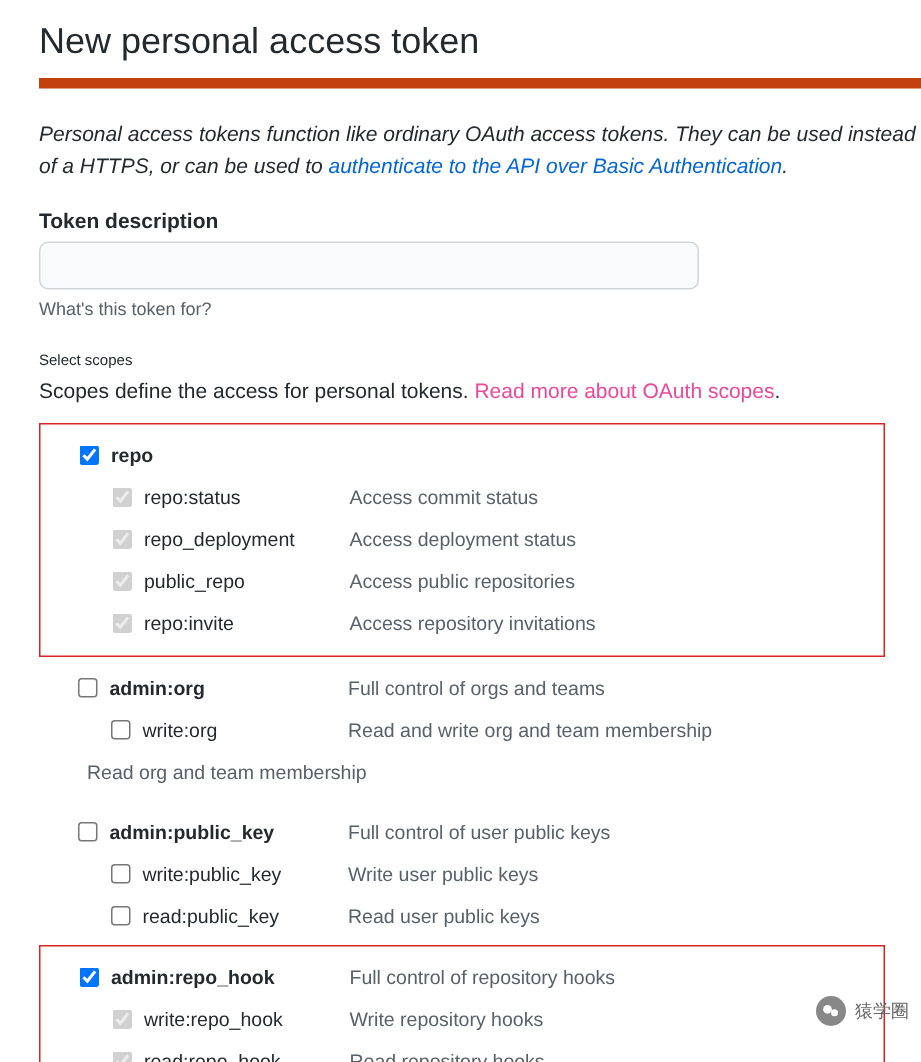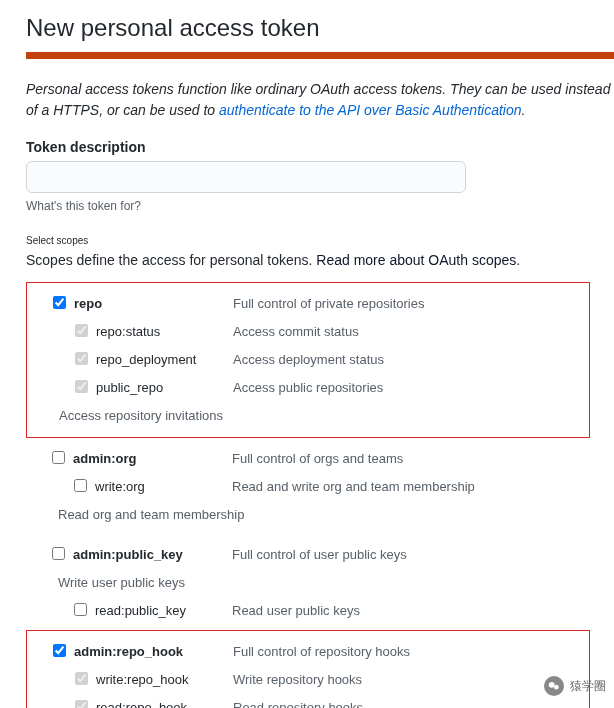--- a/index.html
+++ b/index.html
@@ -50,21 +50,21 @@
     .scopes-label {
       font-weight: 400;
       font-size: 10px;
       margin-bottom: 6px;
     }
     .scopes-desc {
       font-size: 14px;
       color: #24292e;
       margin-bottom: 14px;
     }
-    .scopes-desc a { color: #0f172a; text-decoration: none; }
+    .scopes-desc a { color: #ec4899; text-decoration: none; }
     .scope-group {
       padding: 6px 0 6px 10px;
     }
     .scope-group.boxed {
       border: 1px solid #d22;
       padding: 6px 0 8px 10px;
       margin-right: 24px;
     }
     .scope-row {
       display: flex;
@@ -73,38 +73,38 @@
     }
     .scope-row input[type="checkbox"] {
       width: 13px;
       height: 13px;
       margin-right: 8px;
       flex-shrink: 0;
     }
     .scope-label-col {
       width: 196px;
       display: flex;
-      align-items: flex-start;
+      align-items: center;
       padding-left: 16px;
     }
     .scope-child {
       padding-left: 22px;
     }
     .scope-name {
       font-size: 13px;
     }
     .scope-name.parent { font-weight: 600; }
     .scope-desc {
       font-size: 13px;
       color: #586069;
       flex: 1;
     }
     .footer {
       position: fixed;
-      bottom: 12px;
+      bottom: 24px;
       right: 8px;
       display: flex;
       align-items: center;
       gap: 6px;
       font-size: 12px;
       color: #666;
     }
     .footer-icon {
       width: 20px; height: 20px;
       border-radius: 50%;
@@ -136,21 +136,20 @@
   <span>Scopes define the access for personal tokens. </span><a href="#">Read more about OAuth scopes</a>.
 </p>
 
 <div id="scopes-container">
     <div class="scope-group boxed">
       <div class="scope-row">
         <div class="scope-label-col">
           <input type="checkbox" checked="" style="">
           <span class="scope-name parent">repo</span>
         </div>
-        <span class="scope-desc">Full control of private repositories</span>
       </div>
       <div class="scope-row scope-child">
         <div class="scope-label-col" style="width: 174px;">
           <input type="checkbox" disabled="" checked="" style="">
           <span class="scope-name">repo:status</span>
         </div>
         <span class="scope-desc">Access commit status</span>
       </div>
       <div class="scope-row scope-child">
         <div class="scope-label-col" style="width: 174px;">
@@ -160,20 +159,24 @@
         <span class="scope-desc">Access deployment status</span>
       </div>
       <div class="scope-row scope-child">
         <div class="scope-label-col" style="width: 174px;">
           <input type="checkbox" disabled="" checked="" style="">
           <span class="scope-name">public_repo</span>
         </div>
         <span class="scope-desc">Access public repositories</span>
       </div>
       <div class="scope-row scope-child">
+        <div class="scope-label-col" style="width: 174px;">
+          <input type="checkbox" disabled="" checked="" style="">
+          <span class="scope-name">repo:invite</span>
+        </div>
         <span class="scope-desc">Access repository invitations</span>
       </div>
     </div>
     <div class="scope-group">
       <div class="scope-row">
         <div class="scope-label-col">
           <input type="checkbox" style="">
           <span class="scope-name parent">admin:org</span>
         </div>
         <span class="scope-desc">Full control of orgs and teams</span>
@@ -191,20 +194,24 @@
     </div>
     <div class="scope-group">
       <div class="scope-row">
         <div class="scope-label-col">
           <input type="checkbox" style="">
           <span class="scope-name parent">admin:public_key</span>
         </div>
         <span class="scope-desc">Full control of user public keys</span>
       </div>
       <div class="scope-row scope-child">
+        <div class="scope-label-col" style="width: 174px;">
+          <input type="checkbox" style="">
+          <span class="scope-name">write:public_key</span>
+        </div>
         <span class="scope-desc">Write user public keys</span>
       </div>
       <div class="scope-row scope-child">
         <div class="scope-label-col" style="width: 174px;">
           <input type="checkbox" style="">
           <span class="scope-name">read:public_key</span>
         </div>
         <span class="scope-desc">Read user public keys</span>
       </div>
     </div>

